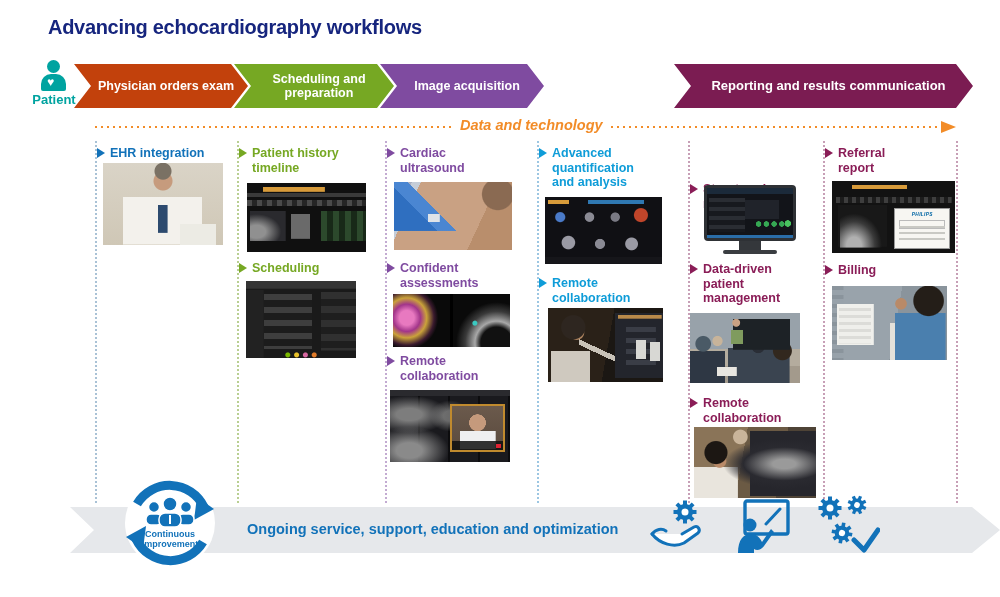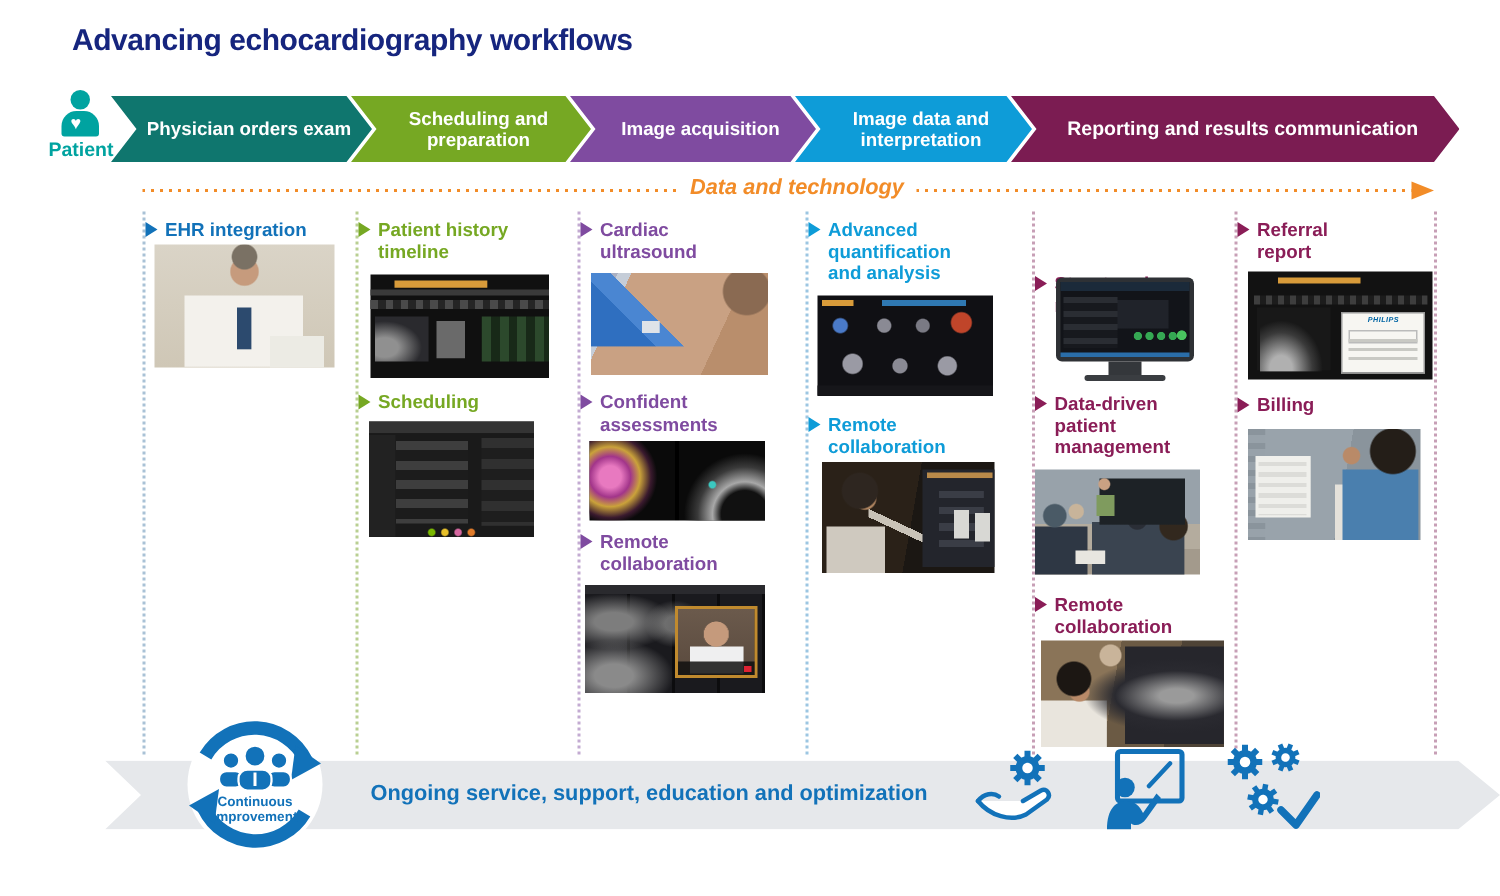--- a/index.html
+++ b/index.html
@@ -186,31 +186,28 @@
 
   <div id="title" style="color: rgb(22, 37, 126);">Advancing echocardiography workflows</div>
 
   <div id="patient">
     <span class="head"></span>
     <span class="body"></span>
     <span class="heart">♥</span>
   </div>
   <div id="patient-label">Patient</div>
 
-  <div class="arrow" style="left: 74px; width: 174px; background-color: #0f766e;">
+  <div class="arrow" style="left: 74px; width: 174px; background-color: #c2410c;">
       <span>Physician orders exam</span>
     </div>
   <div class="arrow" style="left: 234px; width: 160px; background-color: rgb(118, 168, 35);">
       <span>Scheduling and preparation</span>
     </div>
   <div class="arrow" style="left: 380px; width: 164px; background-color: rgb(127, 75, 160);">
       <span>Image acquisition</span>
-    </div>
-  <div class="arrow" style="left: 530px; width: 158px; background-color: rgb(14, 156, 216);">
-      <span>Image data and interpretation</span>
     </div>
   <div class="arrow" style="left: 674px; width: 299px; font-size: 13px; background-color: rgb(123, 28, 82);">
       <span>Reporting and results communication</span>
     </div>
 
   <div id="dt-line"></div>
   <div id="dt-arrow"></div>
   <div id="dt-label" style="color: rgb(242, 140, 40);">Data and technology</div>
 
   <div class="vsep" style="left:95px;border-color:#a9c2d6"></div>

